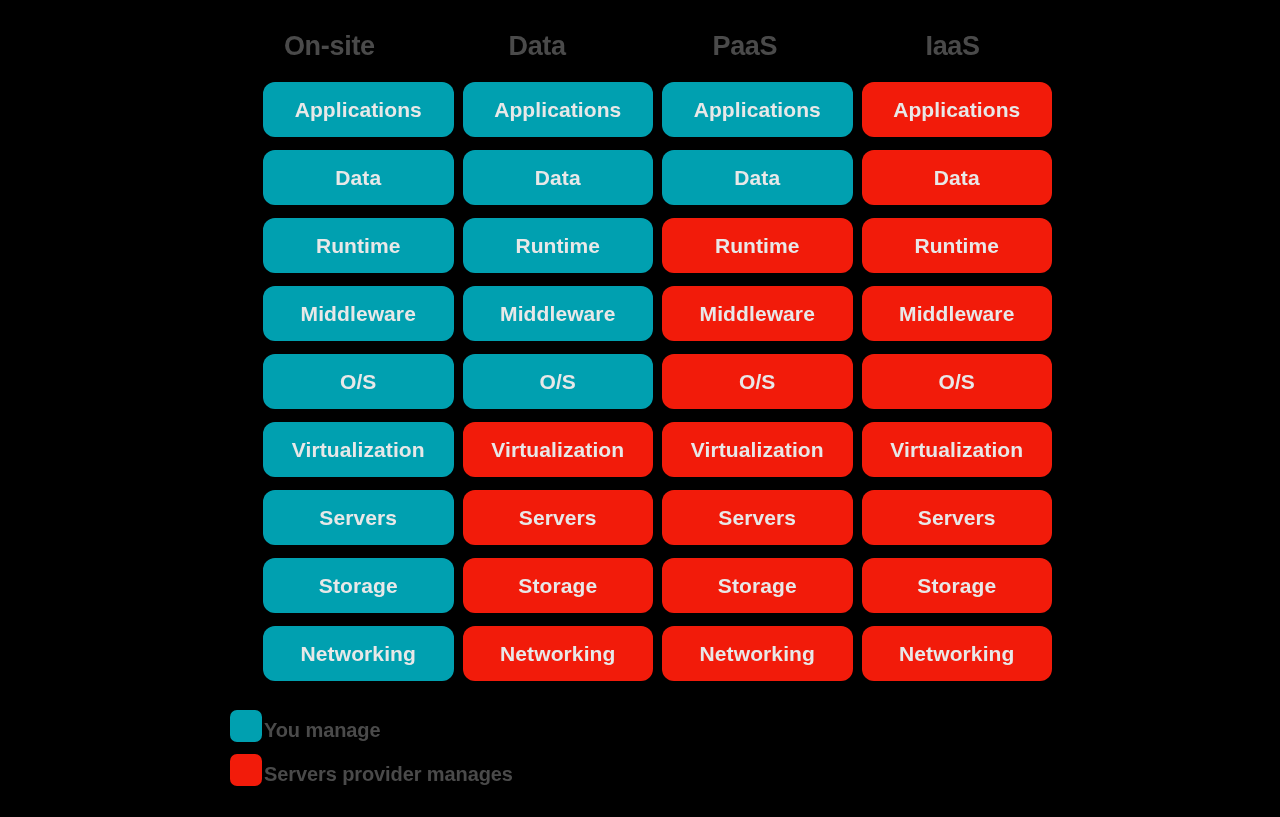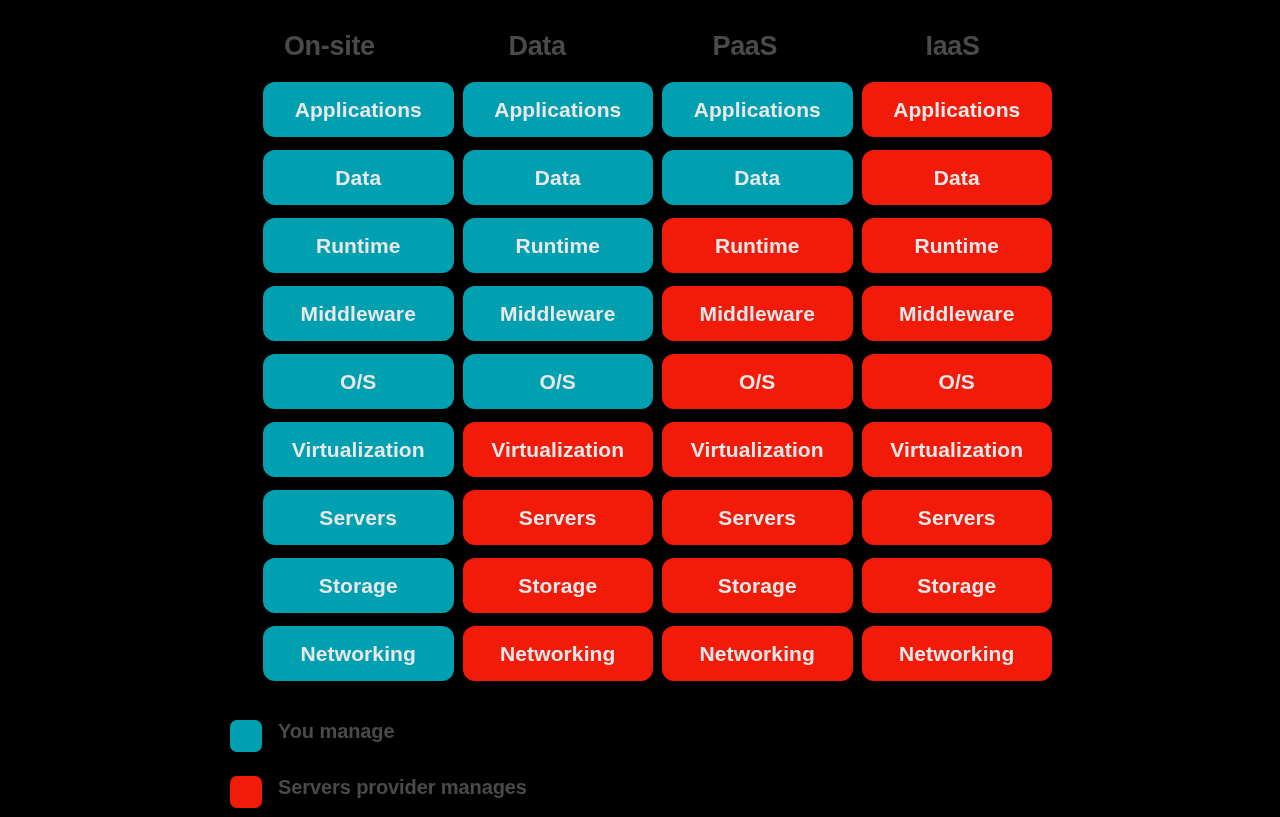--- a/index.html
+++ b/index.html
@@ -83,24 +83,23 @@
     position: absolute;
     left: 230px;
     top: 708px;
     display: flex;
     flex-direction: column;
     gap: 10px;
   }
 
   .legend-item {
     display: flex;
-    align-items: flex-start;
-    gap: 16px;
+    align-items: flex-end;
+    gap: 2px;
     height: 34px;
-    margin-top: 12px;
   }
 
   .legend-swatch {
     width: 32px;
     height: 32px;
     border-radius: 7px;
     flex: 0 0 auto;
   }
 
   .legend-swatch.teal { background: #00a0b0; }

